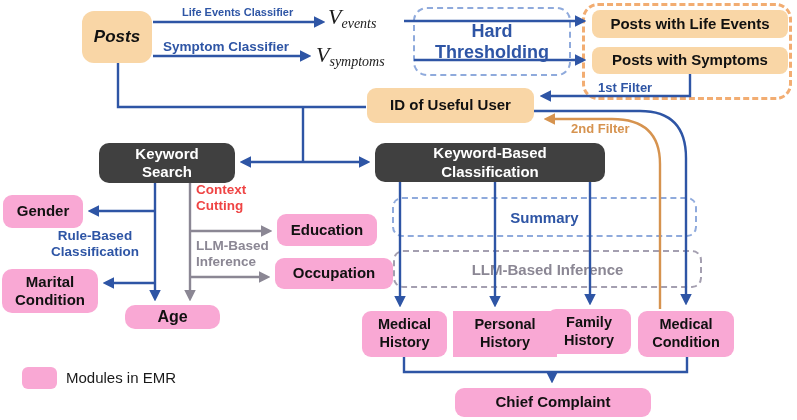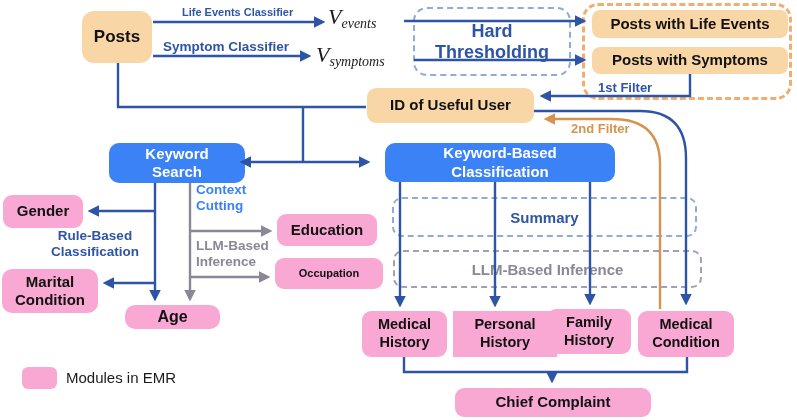--- a/index.html
+++ b/index.html
@@ -6,21 +6,21 @@
   #canvas{
     position:relative;width:797px;height:420px;overflow:hidden;
     font-family:"Liberation Sans",sans-serif;background:#ffffff;
   }
   .box{
     position:absolute;display:flex;align-items:center;justify-content:center;
     text-align:center;font-weight:bold;color:#111;line-height:1.22;
     white-space:pre-line;box-sizing:border-box;z-index:2;
   }
   .orange{background:#f9d6a6;}
-  .bluebox{background:#3b82f6;color:#ffffff;margin-left:10px;}
+  .bluebox{background:#404040;color:#ffffff;}
   .lightblue{background:#f9a8d4;}
   .dashedbox{
     position:absolute;box-sizing:border-box;z-index:1;
     display:flex;align-items:center;justify-content:center;
     font-weight:bold;white-space:pre-line;text-align:center;
   }
   .lbl{position:absolute;font-weight:bold;white-space:pre-line;line-height:1.18;z-index:4;}
   .math{position:absolute;font-family:"Liberation Serif",serif;font-style:italic;color:#1a1a1a;z-index:4;}
   .math .vbase{font-size:22px;}
   .math sub{font-size:14px;}
@@ -35,36 +35,36 @@
   <div class="dashedbox" style="left:413px;top:7px;width:158px;height:69px;border:2.5px dashed #8faadc;border-radius:14px;color:#2e55a5;font-size:18px;">
     <span>Hard Thresholding</span>
   </div>
   <div class="dashedbox" style="left:392px;top:197px;width:305px;height:40px;border:2.5px dashed #8faadc;border-radius:10px;color:#2e55a5;font-size:15px;">
     <span>Summary</span>
   </div>
   <div class="dashedbox" style="left:393px;top:250px;width:309px;height:38px;border:2.5px dashed #a49fb0;border-radius:10px;color:#8b8794;font-size:15px;">
     <span>LLM-Based Inference</span>
   </div>
 
-  <div class="box orange" style="left:82px;top:11px;width:70px;height:52px;border-radius:12px;font-size:17px;">Posts</div>
+  <div class="box orange" style="left:82px;top:11px;width:70px;height:52px;border-radius:12px;font-size:17px;font-style:italic;">Posts</div>
   <div class="box orange" style="left:592px;top:10px;width:196px;height:28px;border-radius:8px;font-size:15px;">Posts with Life Events</div>
   <div class="box orange" style="left:592px;top:47px;width:196px;height:27px;border-radius:8px;font-size:15px;">Posts with Symptoms</div>
   <div class="box orange" style="left:367px;top:88px;width:167px;height:35px;border-radius:9px;font-size:15px;">ID of Useful User</div>
 
   <div class="box bluebox" style="left:99px;top:143px;width:136px;height:40px;border-radius:10px;font-size:15px;">Keyword
 Search</div>
   <div class="box bluebox" style="left:375px;top:143px;width:230px;height:39px;border-radius:10px;font-size:15px;">Keyword-Based
 Classification</div>
 
   <div class="box lightblue" style="left:3px;top:195px;width:80px;height:33px;border-radius:9px;font-size:15px;">Gender</div>
   <div class="box lightblue" style="left:2px;top:269px;width:96px;height:44px;border-radius:10px;font-size:15px;">Marital
 Condition</div>
   <div class="box lightblue" style="left:125px;top:305px;width:95px;height:24px;border-radius:10px;font-size:16px;">Age</div>
   <div class="box lightblue" style="left:277px;top:214px;width:100px;height:32px;border-radius:9px;font-size:15px;">Education</div>
-  <div class="box lightblue" style="left:275px;top:258px;width:108px;height:31px;border-radius:9px;font-size:11px;">Occupation</div>
+  <div class="box lightblue" style="left:275px;top:258px;width:118px;height:31px;border-radius:9px;font-size:15px;">Occupation</div>
 
   <div class="box lightblue" style="left:362px;top:311px;width:85px;height:46px;border-radius:9px;font-size:14.5px;">Medical
 History</div>
   <div class="box lightblue" style="left:453px;top:311px;width:104px;height:46px;border-radius:0;font-size:14.5px;">Personal
 History</div>
   <div class="box lightblue" style="left:547px;top:309px;width:84px;height:45px;border-radius:9px;font-size:14.5px;">Family
 History</div>
   <div class="box lightblue" style="left:638px;top:311px;width:96px;height:46px;border-radius:9px;font-size:14.5px;">Medical
 Condition</div>
   <div class="box lightblue" style="left:455px;top:388px;width:196px;height:29px;border-radius:9px;font-size:15px;">Chief Complaint</div>
@@ -77,21 +77,21 @@
   <div class="math" style="left:328px;top:4px;">
     <span class="vbase">V</span><sub>events</sub>
   </div>
   <div class="math" style="left:316px;top:42px;">
     <span class="vbase">V</span><sub>symptoms</sub>
   </div>
   <div class="lbl" style="left:598px;top:80px;color:#2e55a5;font-size:13px;">1st Filter</div>
   <div class="lbl" style="left:571px;top:121px;color:#d6934f;font-size:13px;">2nd Filter</div>
   <div class="lbl" style="left:25px;top:228px;width:140px;text-align:center;color:#2e55a5;font-size:13.5px;">Rule-Based
 Classification</div>
-  <div class="lbl" style="left:196px;top:182px;color:#3b82f6;font-size:13.5px;">Context
+  <div class="lbl" style="left:196px;top:182px;color:#ef4444;font-size:13.5px;">Context
 Cutting</div>
   <div class="lbl" style="left:196px;top:238px;color:#8b8794;font-size:13.5px;">LLM-Based
 Inference</div>
 
   <svg class="wires" width="797" height="420" viewBox="0 0 797 420">
     <defs>
       <marker id="ab" viewBox="0 0 10 10" refX="7" refY="5" markerWidth="4.8" markerHeight="4.8" orient="auto">
         <path d="M0 0 L10 5 L0 10 z" fill="#2e55a5"></path>
       </marker>
       <marker id="ag" viewBox="0 0 10 10" refX="7" refY="5" markerWidth="4.8" markerHeight="4.8" orient="auto">

